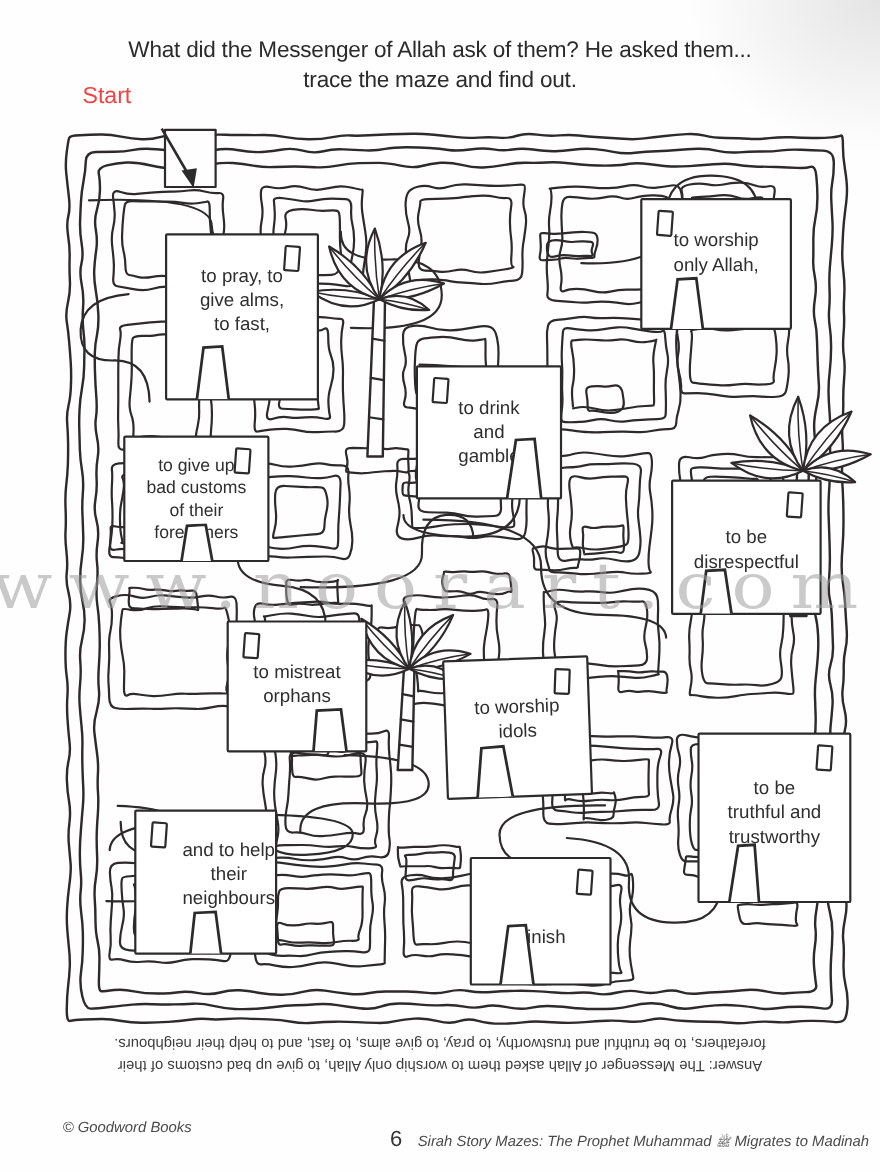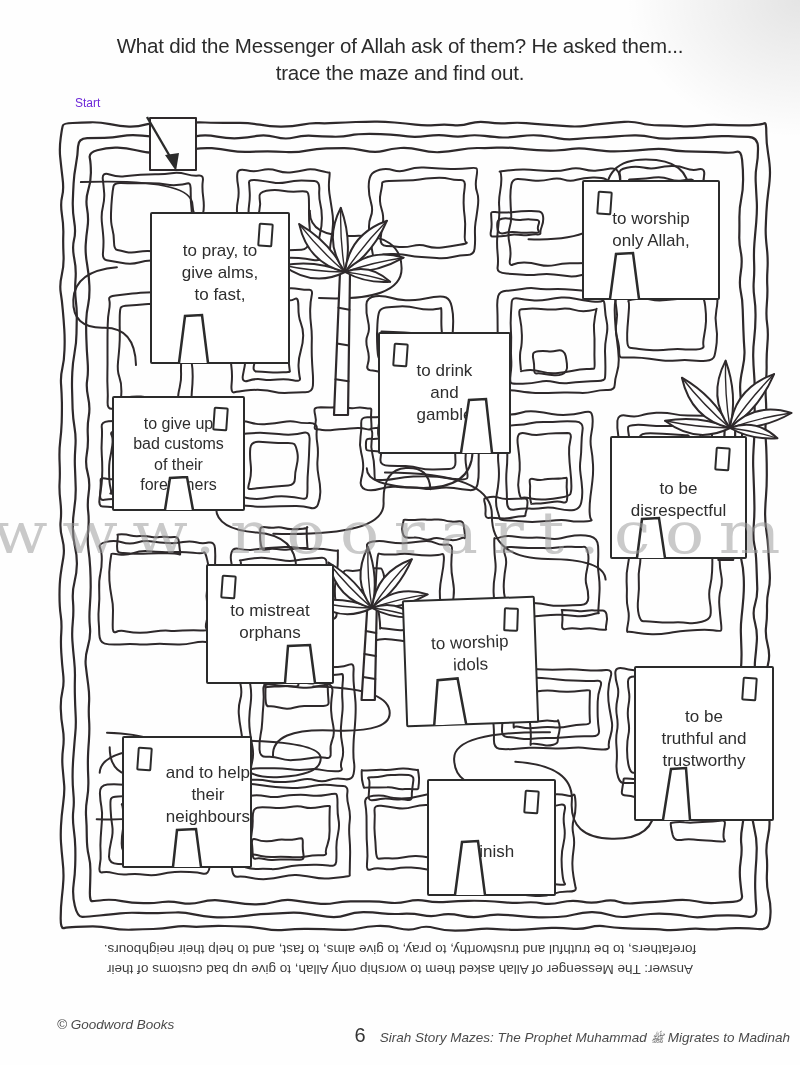--- a/index.html
+++ b/index.html
@@ -16,22 +16,22 @@
     position:absolute; top:0; right:0; width:190px; height:150px;
     background:radial-gradient(ellipse at 100% 0%, rgba(0,0,0,0.10), rgba(0,0,0,0.0) 65%);
     pointer-events:none; z-index:6;
   }
   .page-title {
     position:absolute; top:32px; left:0; width:100%;
     text-align:center; font-size:20.5px; line-height:1.32;
     color:#2b2b2b; letter-spacing:-0.2px; z-index:3;
   }
   .start-label {
-    position:absolute; top:96px; left:75px;
-    font-size:12px; color:#6d28d9; z-index:3;
+    position:absolute; top:76px; left:75px;
+    font-size:21px; color:#ef4444; z-index:3;
   }
   #maze-svg { position:absolute; top:0; left:0; z-index:1; }
   #overlay-svg { position:absolute; top:0; left:0; z-index:3; pointer-events:none; }
 
   .house {
     position:absolute; z-index:2;
     background:#ffffff;
     border:2.6px solid #2b2b2b;
     border-radius:2px;
     display:flex; align-items:flex-start; justify-content:center;

